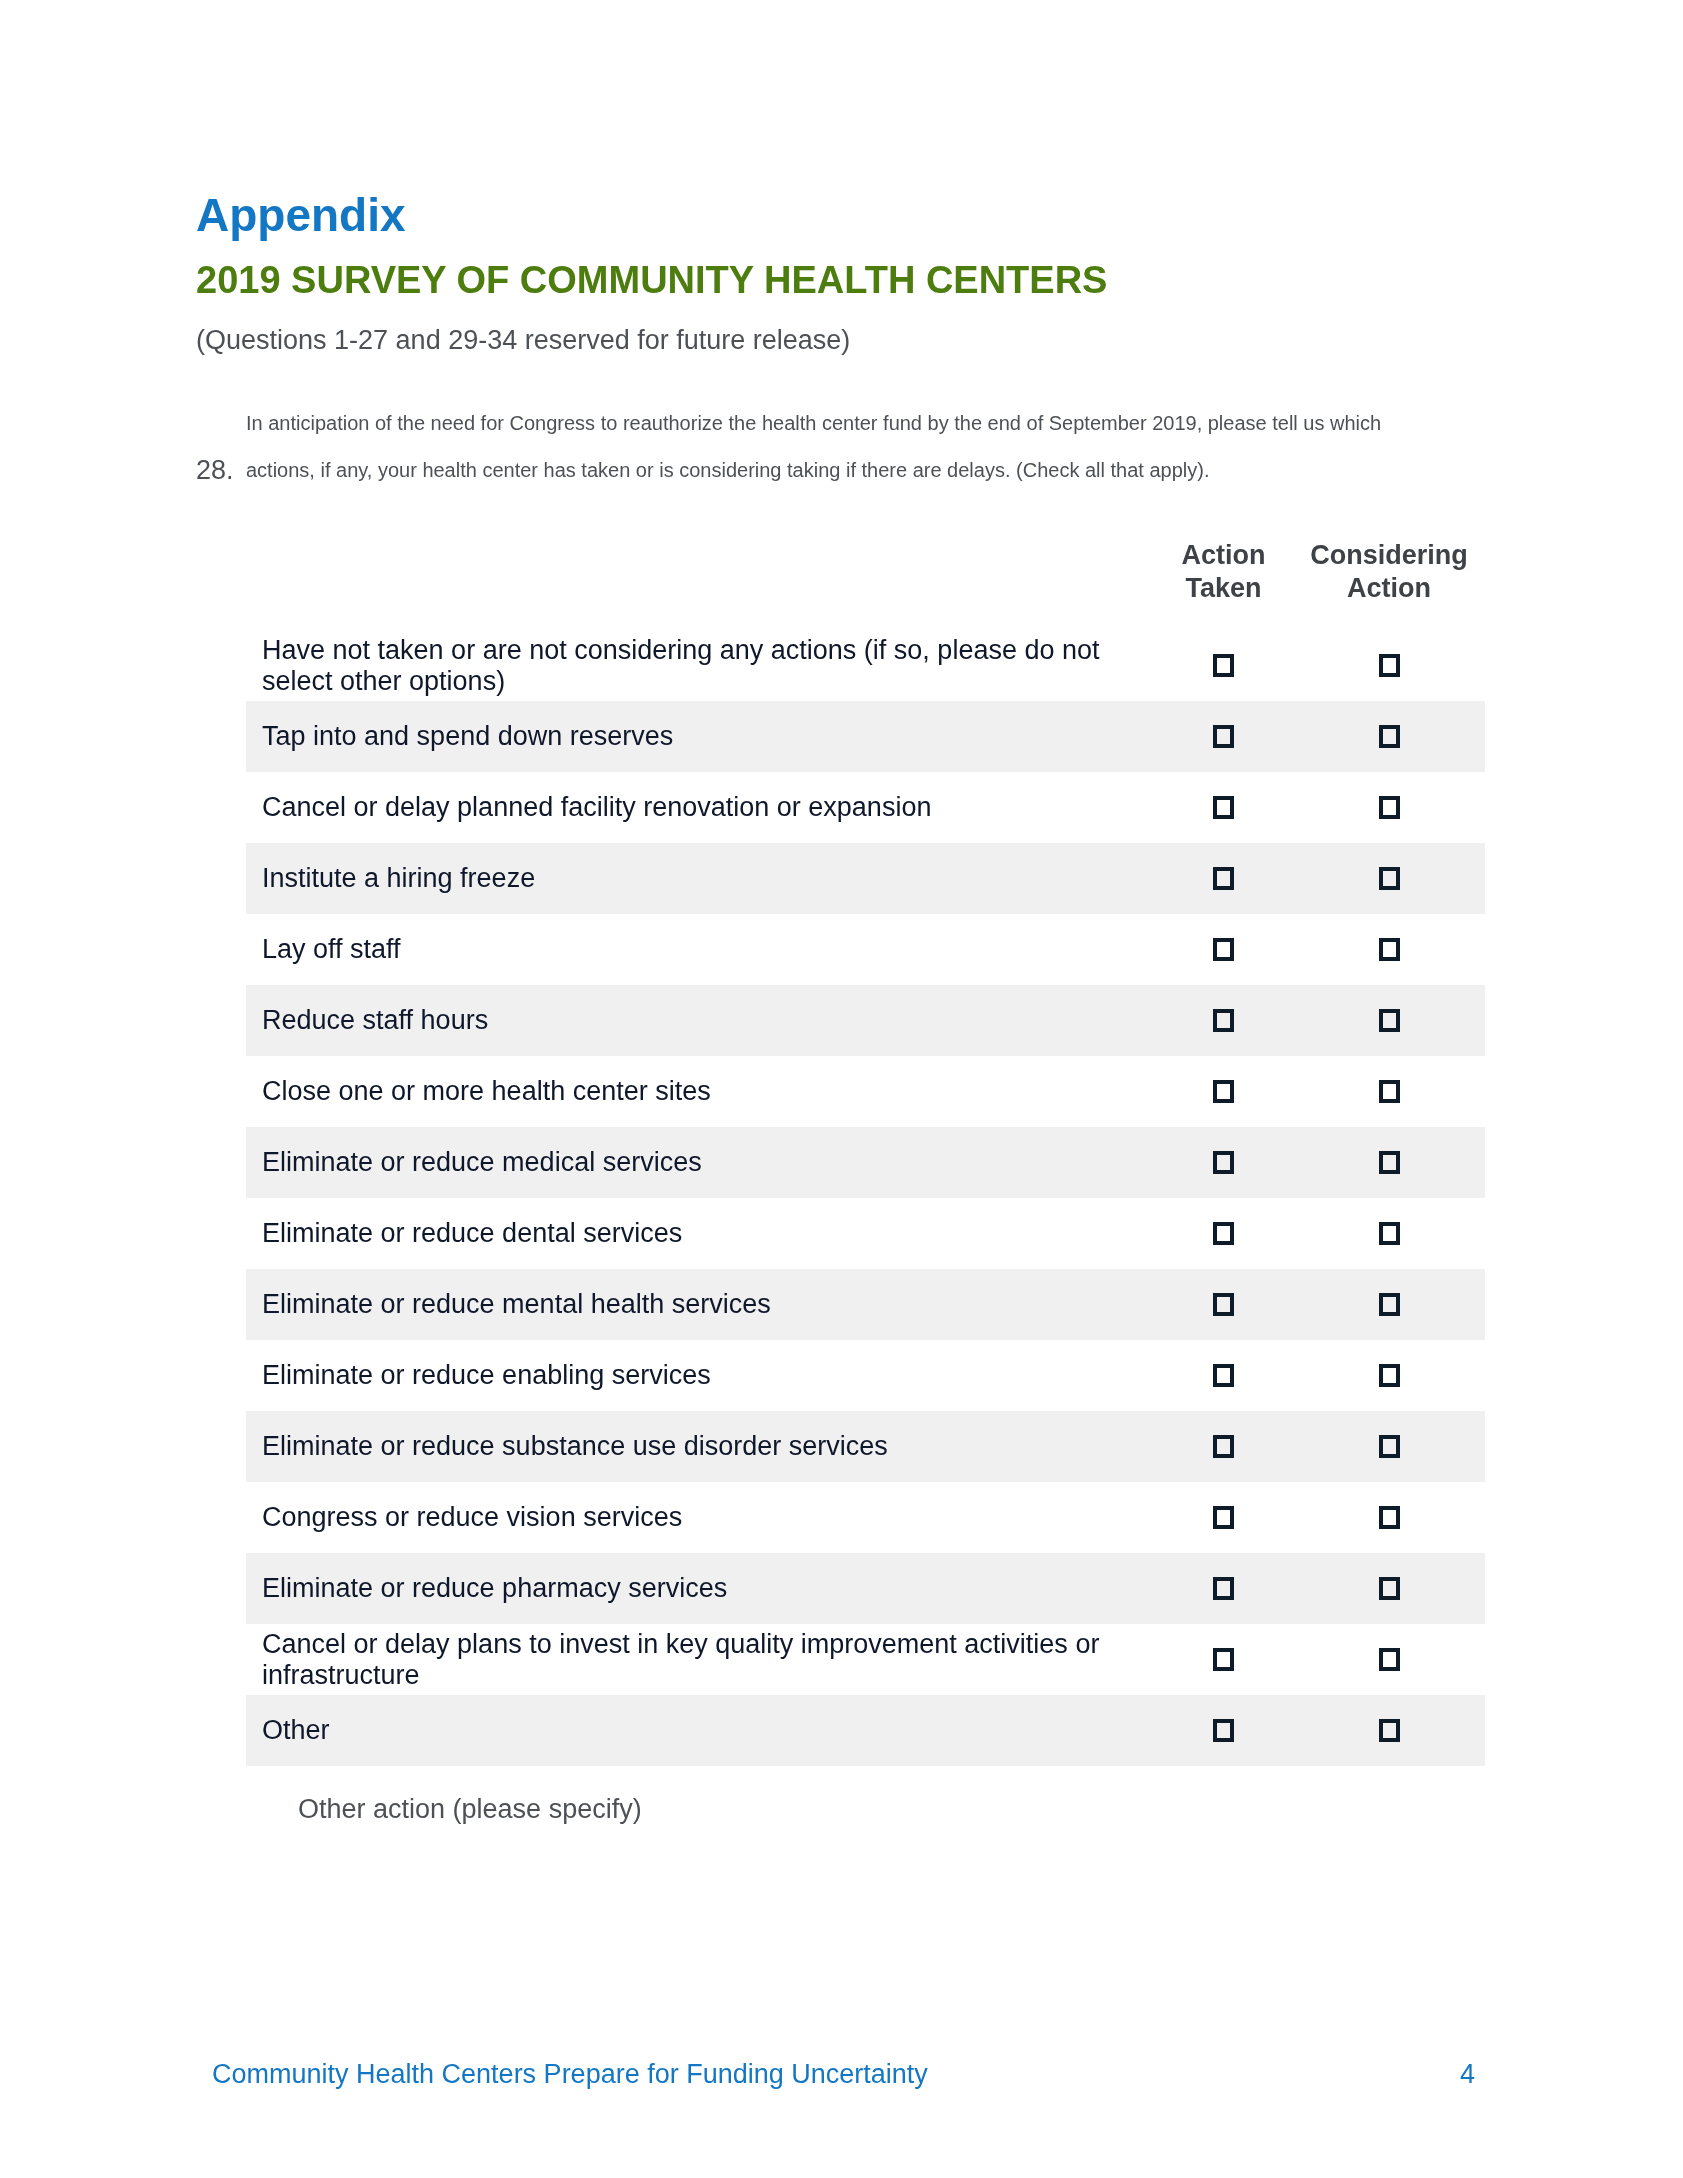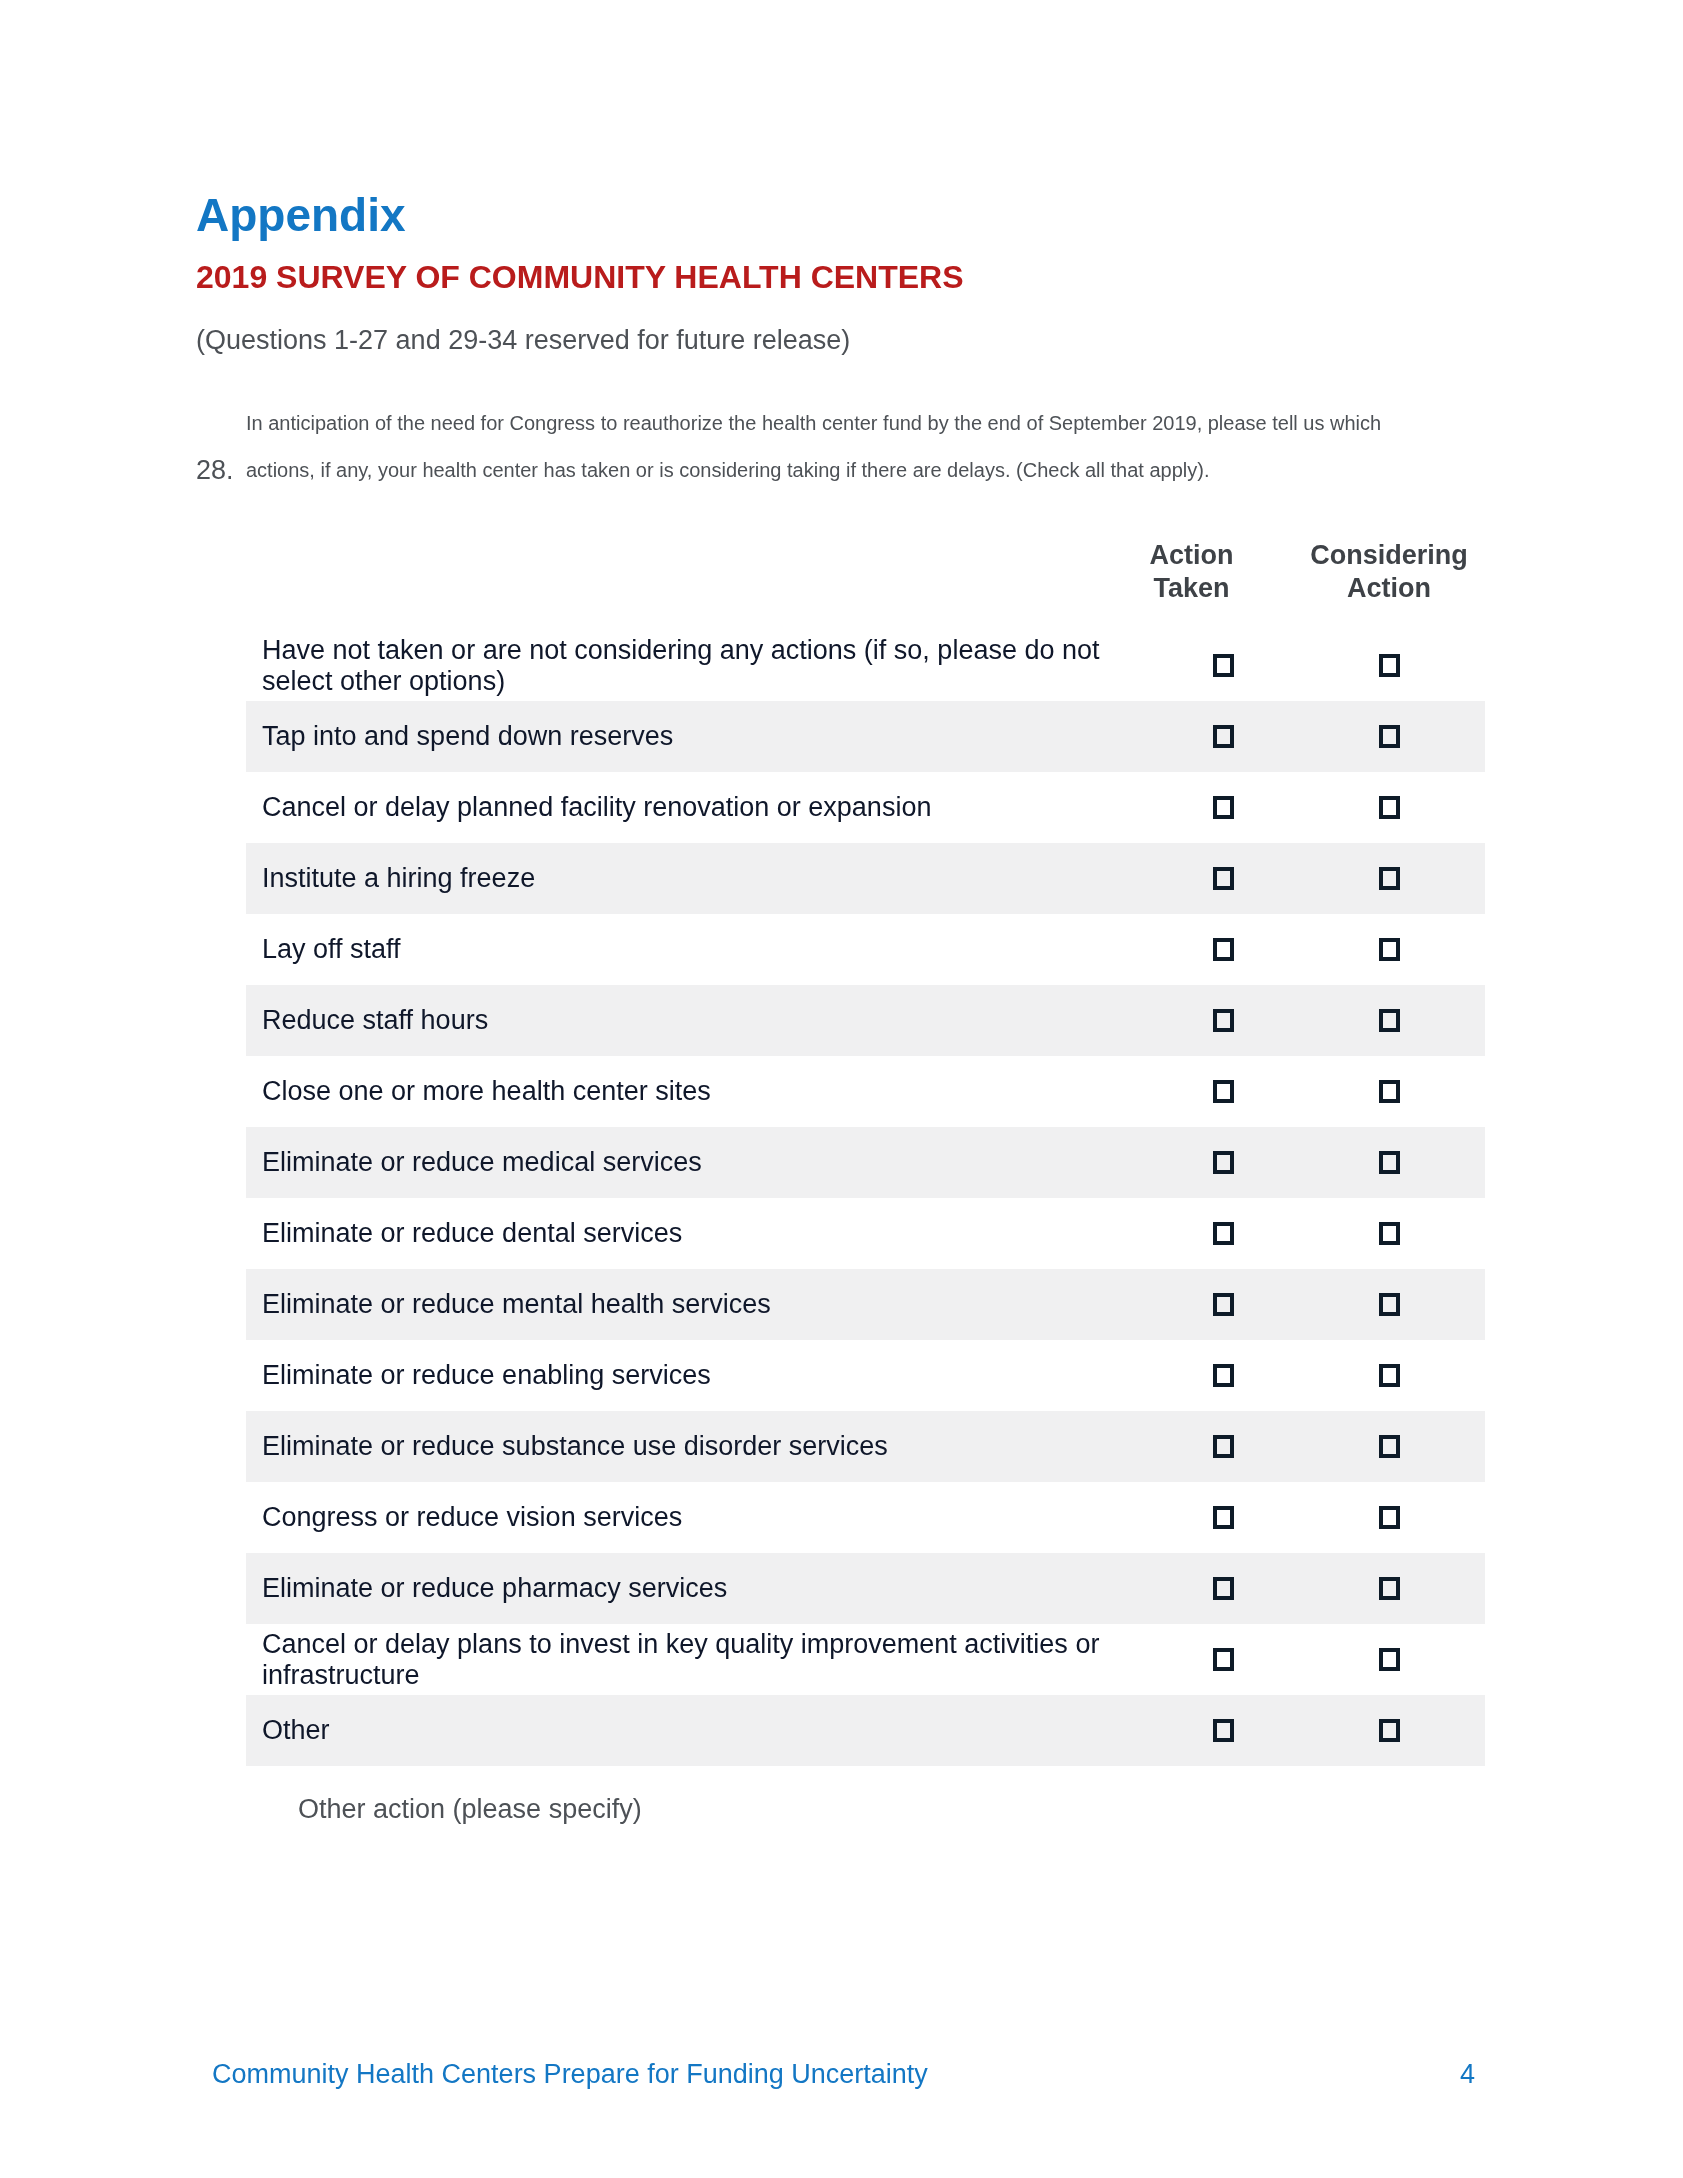--- a/index.html
+++ b/index.html
@@ -17,23 +17,23 @@
     position: absolute;
     left: 196px; top: 190px;
     font-size: 46px;
     font-weight: bold;
     color: #1377c4;
     line-height: 1.1;
   }
   .survey-title {
     position: absolute;
     left: 196px; top: 259px;
-    font-size: 32px;
+    font-size: 38px;
     font-weight: bold;
-    color: #b91c1c;
+    color: #4d7c0f;
     line-height: 1.15;
   }
   .note {
     position: absolute;
     left: 196px; top: 323px;
     font-size: 27px;
     color: #4d5156;
     line-height: 1.3;
   }
   .question {
@@ -58,21 +58,20 @@
     line-height: 47px;
   }
   .survey-table {
     position: absolute;
     left: 246px; top: 539px;
     width: 1239px;
   }
   .thead {
     display: flex;
     margin-bottom: 25px;
-    gap: 32px;
   }
   .thead .spacer { flex: 1 1 auto; }
   .colh {
     font-size: 27px;
     font-weight: bold;
     color: #3e4247;
     line-height: 33px;
     text-align: center;
     align-self: flex-start;
   }

